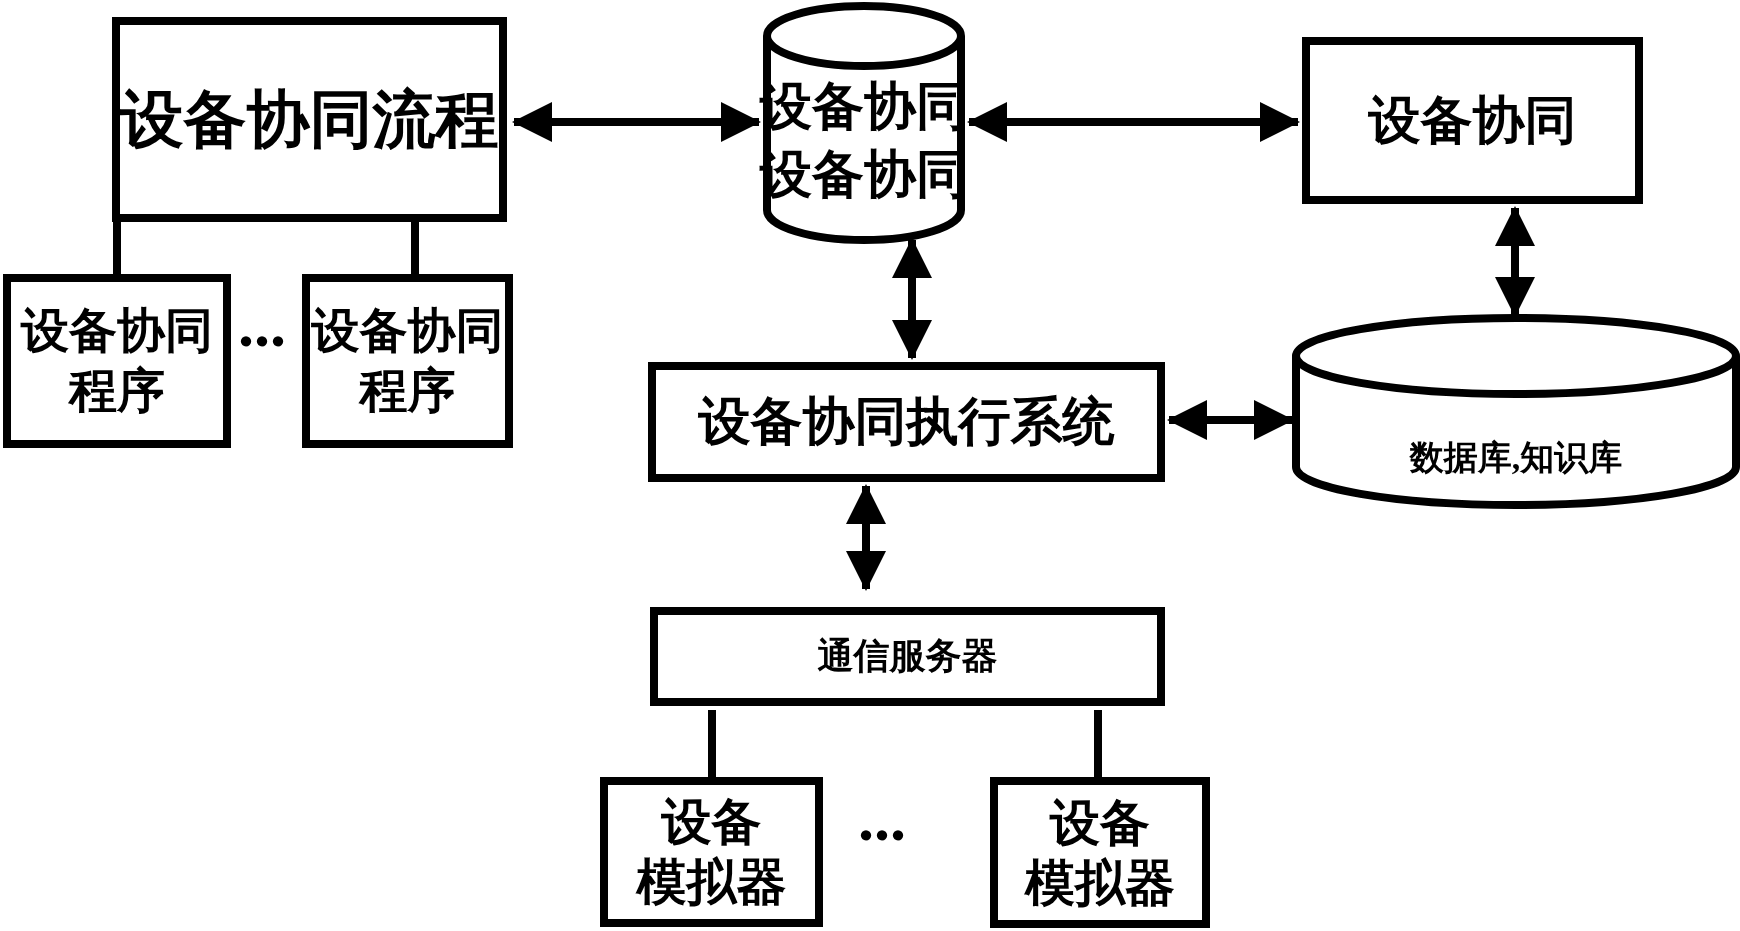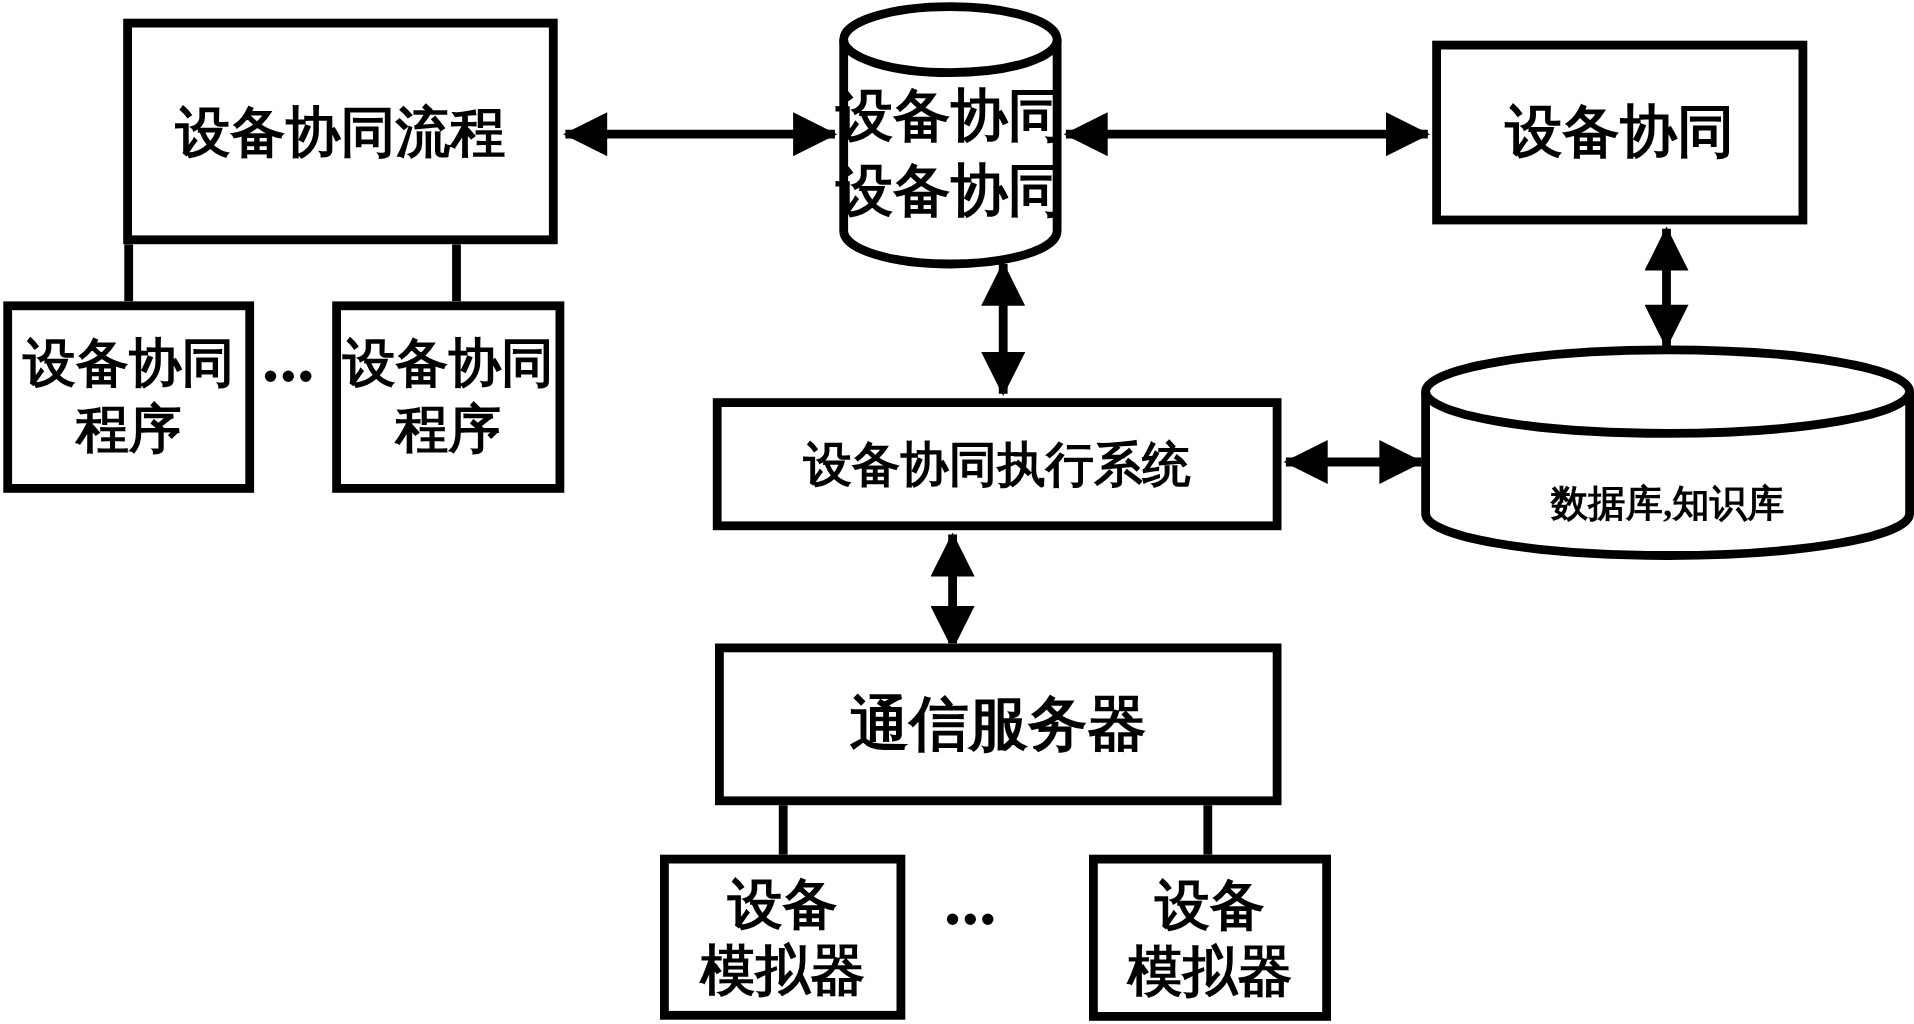--- a/index.html
+++ b/index.html
@@ -54,43 +54,43 @@
     </g>
 
     <g stroke="#000" stroke-width="8">
       <line x1="117" y1="222" x2="117" y2="276"></line>
       <line x1="415" y1="222" x2="415" y2="276"></line>
       <line x1="712" y1="710" x2="712" y2="779"></line>
       <line x1="1098" y1="710" x2="1098" y2="779"></line>
     </g>
   </svg>
 
-  <div class="node" style="left:112px;top:17px;width:395px;height:205px;font-size:50px;line-height:64px;">
+  <div class="node" style="left:112px;top:17px;width:395px;height:205px;font-size:63px;line-height:64px;">
     <span class="ln">设备协同流程</span>
   </div>
 
   <div class="node" style="left:1302px;top:37px;width:341px;height:167px;font-size:52px;line-height:62px;">
     <span class="ln">设备协同</span>
   </div>
 
   <div class="node" style="left:3px;top:274px;width:228px;height:174px;font-size:48px;line-height:60px;">
     <span class="ln">设备协同</span>
     <span class="ln">程序</span>
   </div>
 
   <div class="node" style="left:302px;top:274px;width:211px;height:174px;font-size:48px;line-height:60px;">
     <span class="ln">设备协同</span>
     <span class="ln">程序</span>
   </div>
 
-  <div class="node" style="left:648px;top:362px;width:517px;height:120px;font-size:44px;">
+  <div class="node" style="left:648px;top:362px;width:517px;height:120px;font-size:52px;">
     <span class="ln">设备协同执行系统</span>
   </div>
 
-  <div class="node" style="left:650px;top:585px;width:515px;height:147px;font-size:54px;">
+  <div class="node" style="left:650px;top:607px;width:515px;height:99px;font-size:36px;">
     <span class="ln">通信服务器</span>
   </div>
 
   <div class="node" style="left:600px;top:777px;width:223px;height:150px;font-size:50px;line-height:60px;">
     <span class="ln">设备</span>
     <span class="ln">模拟器</span>
   </div>
 
   <div class="node" style="left:990px;top:777px;width:220px;height:151px;font-size:50px;line-height:60px;">
     <span class="ln">设备</span>

